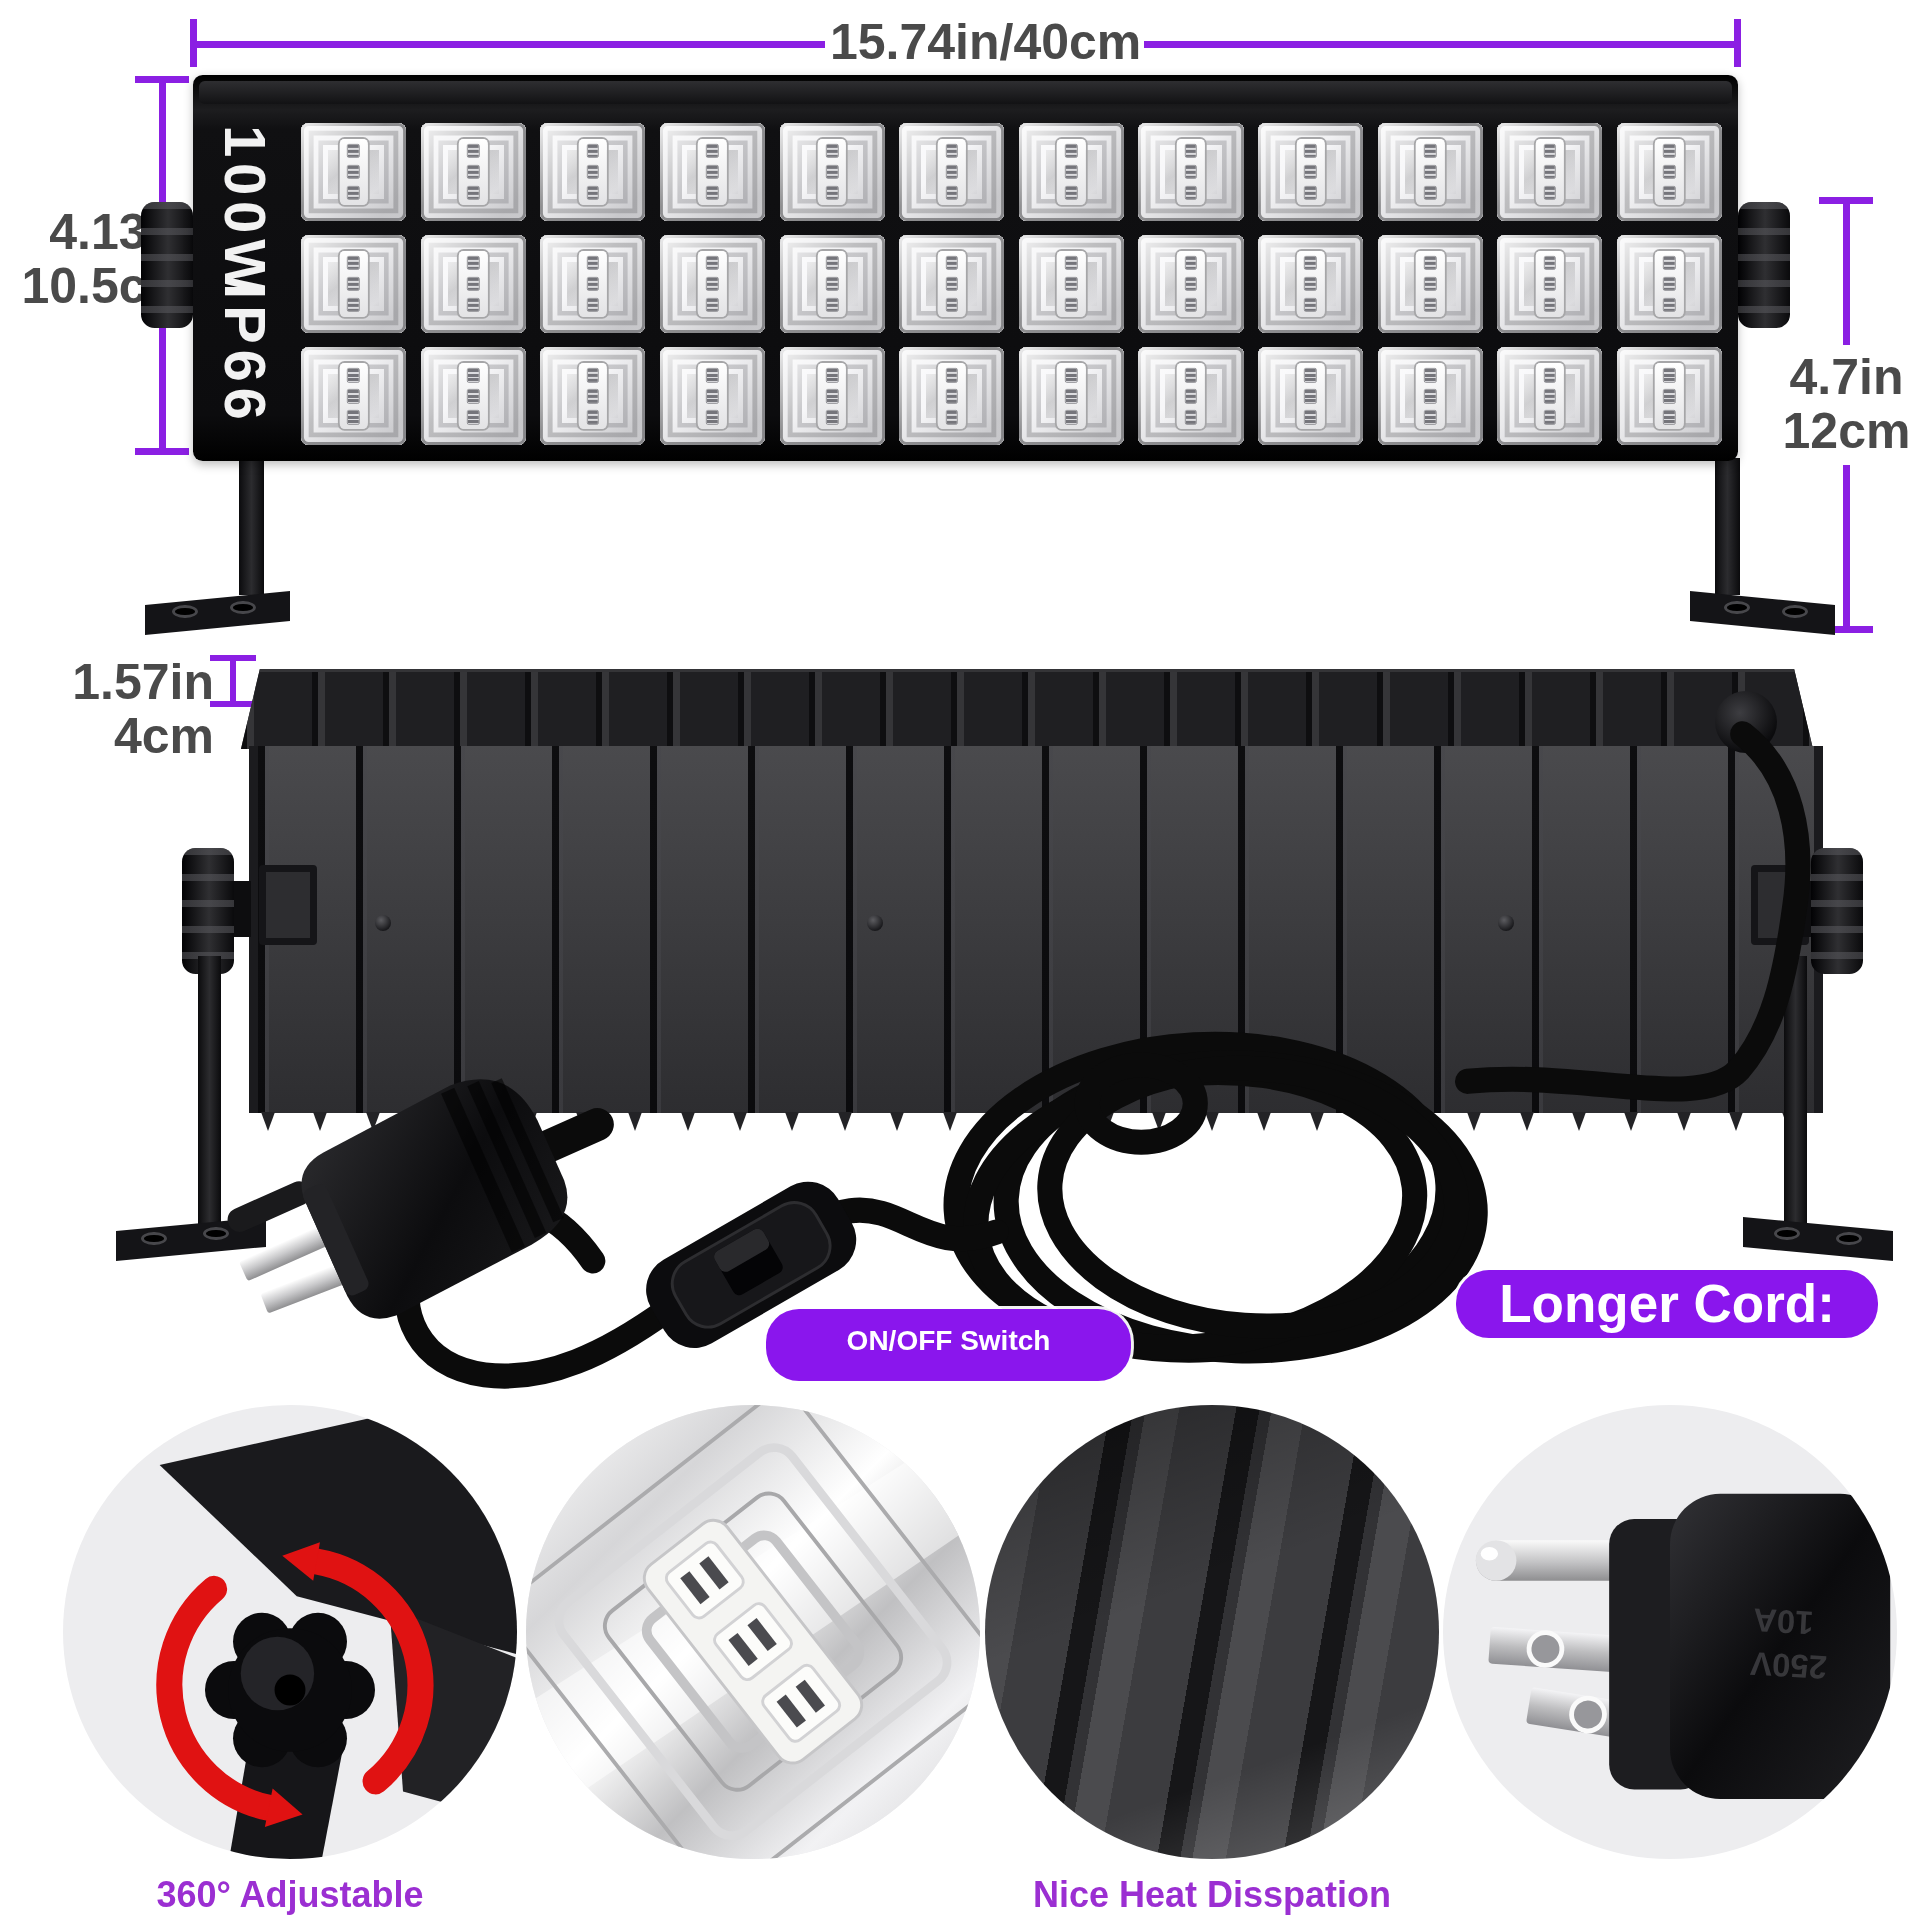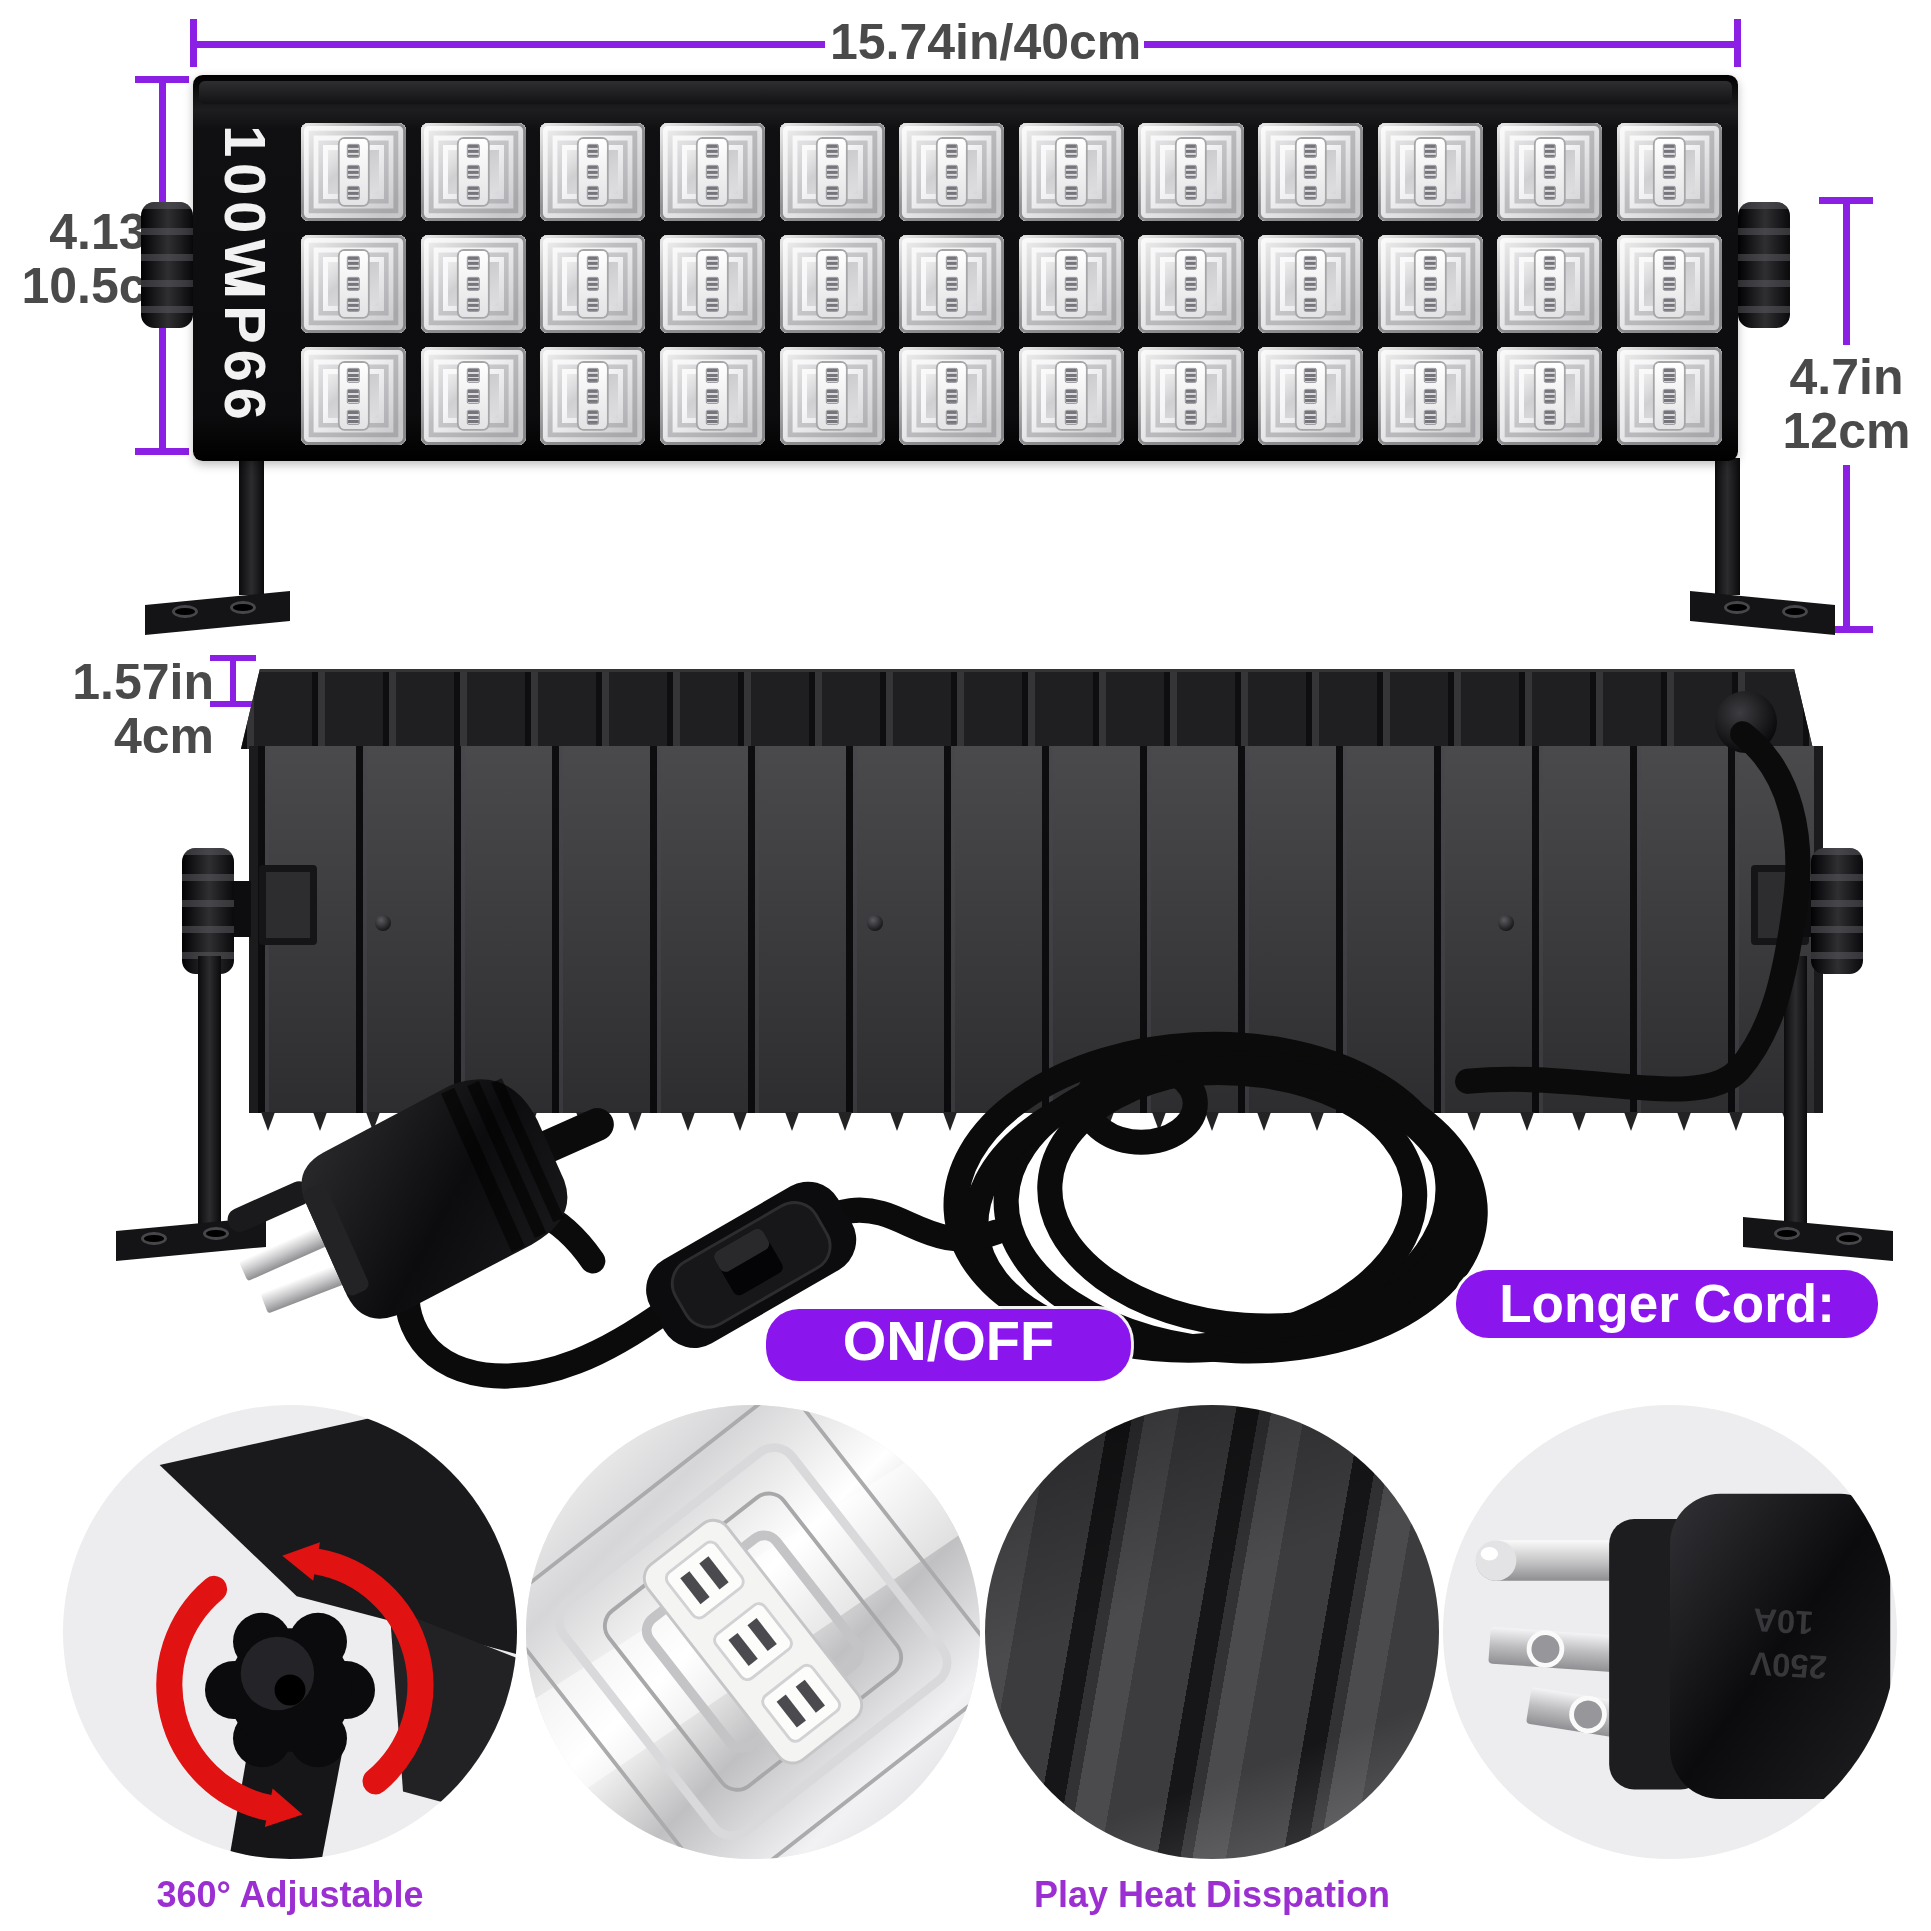--- a/index.html
+++ b/index.html
@@ -60,21 +60,21 @@
     border-top:19.3px solid #232326;}
   .screw-dot{position:absolute;width:16.4px;height:16.4px;border-radius:50%;
     background:radial-gradient(circle at 38% 32%,#5c5c60,#19191c 72%);}
   .clip{position:absolute;width:44px;height:66px;background:#2d2d30;border:7.7px solid #151518;border-radius:3.9px;}
   #gland{position:absolute;left:1715px;top:691px;width:62px;height:62px;border-radius:50%;
     background:radial-gradient(circle at 40% 35%,#3d3d41,#0b0b0d 72%);}
   
   #cord-svg{position:absolute;left:0;top:0;z-index:5;pointer-events:none;}
   .badge{position:absolute;z-index:6;background:var(--badge-bg,#8A16ED);color:var(--badge-text,#fff);
     border-radius:33px;font-weight:700;text-align:center;box-shadow:0 0 0 2.9px rgba(255,255,255,.95);}
-  #badge-switch{left:766px;top:1309px;width:365px;height:72px;font-size:56px;line-height:64px;}
+  #badge-switch{left:766px;top:1309px;width:365px;height:72px;font-size:28px;line-height:64px;}
   #badge-cord{left:1456px;top:1270px;width:422px;height:68px;font-size:53px;line-height:68px;}
   
   .feature{position:absolute;top:1405px;width:454px;text-align:center;}
   .feature-circle{width:454px;height:454px;border-radius:50%;overflow:hidden;position:relative;background:#ededef;}
   .feature-caption{margin-top:15.4px;font-size:36px;font-weight:700;color:var(--caption,#9B2FD2);white-space:nowrap;}
   #circle-heatsink{background:
     linear-gradient(160deg,rgba(0,0,0,.38),rgba(0,0,0,0) 42%,rgba(0,0,0,0) 74%,rgba(255,255,255,.20)),
     repeating-linear-gradient(100deg,#161618 0 23px,#323235 23px 35px,#4b4b4e 35px 68px,#3c3c3f 68px 124px);}
   #circle-heatsink::after{content:"";position:absolute;right:0;bottom:0;width:154px;height:145px;
     background:#ececee;clip-path:polygon(100% 15%,100% 100%,10% 100%);}
@@ -595,21 +595,21 @@
             <rect x="216" y="309" width="12" height="34"></rect>
               <rect x="241" y="309" width="12" height="34"></rect>
           </g>
         </g>
       </svg>
     </div>
   </div>
 
   <div class="feature" style="left:985px">
     <div class="feature-circle" id="circle-heatsink"></div>
-    <div class="feature-caption">Play Heat Disspation</div>
+    <div class="feature-caption">Nice Heat Disspation</div>
   </div>
 
   <div class="feature" style="left:1443px">
     <div class="feature-circle">
       <svg width="454" height="454" viewBox="0 0 470 470">
         <defs>
           <linearGradient id="pinGrad" x1="0" y1="0" x2="0" y2="1">
             <stop offset="0" stop-color="#fafafa"></stop>
               <stop offset=".55" stop-color="#c2c2c4"></stop>
               <stop offset="1" stop-color="#8e8e90"></stop>

